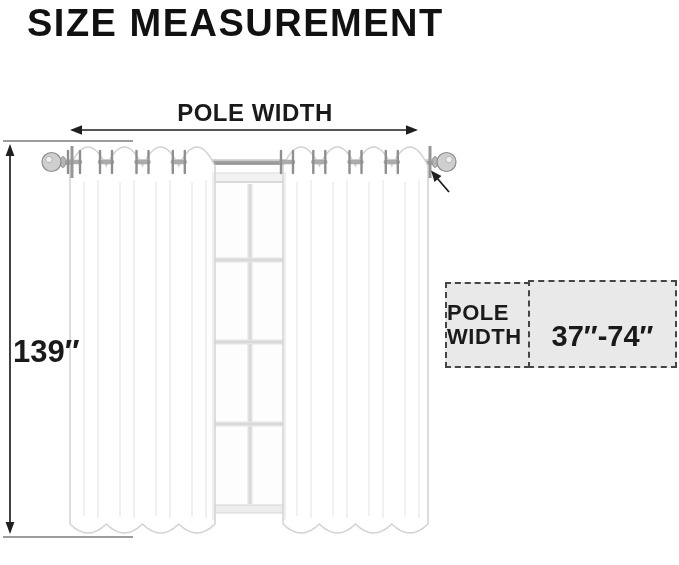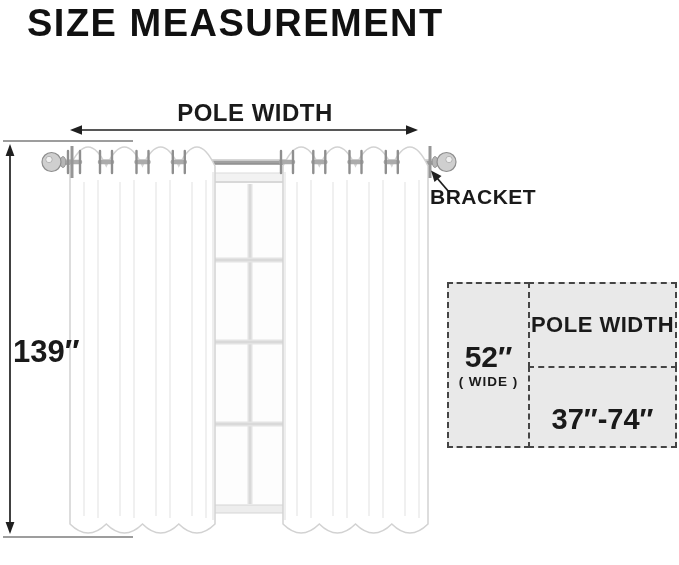--- a/index.html
+++ b/index.html
@@ -154,30 +154,25 @@
     <g>
       <line x1="449" y1="192" x2="437" y2="178" stroke="#1f1f1f" stroke-width="1.8"></line>
       <path d="M431,170.5 L441.5,176 L434.5,182 Z" fill="#1f1f1f"></path>
     </g>
   </svg>
 
   <div class="label page-title">SIZE MEASUREMENT</div>
 
   <div class="label pole-width-label">POLE WIDTH</div>
 
-  <div class="label bracket-label">BRACKET</div>
 
   <div class="label height-label">139″</div>
 
 
   <div class="spec-panel">
-    <div class="cell cell-left">
-      <div class="big-val">52″</div>
-      <div class="cell-cap">( WIDE )</div>
-    </div>
     <div class="cell cell-rt">
       <div class="cell-title">POLE WIDTH</div>
     </div>
     <div class="cell cell-rb">
       <div class="mid-val">37″-74″</div>
     </div>
   </div>
 
 </div>
 

